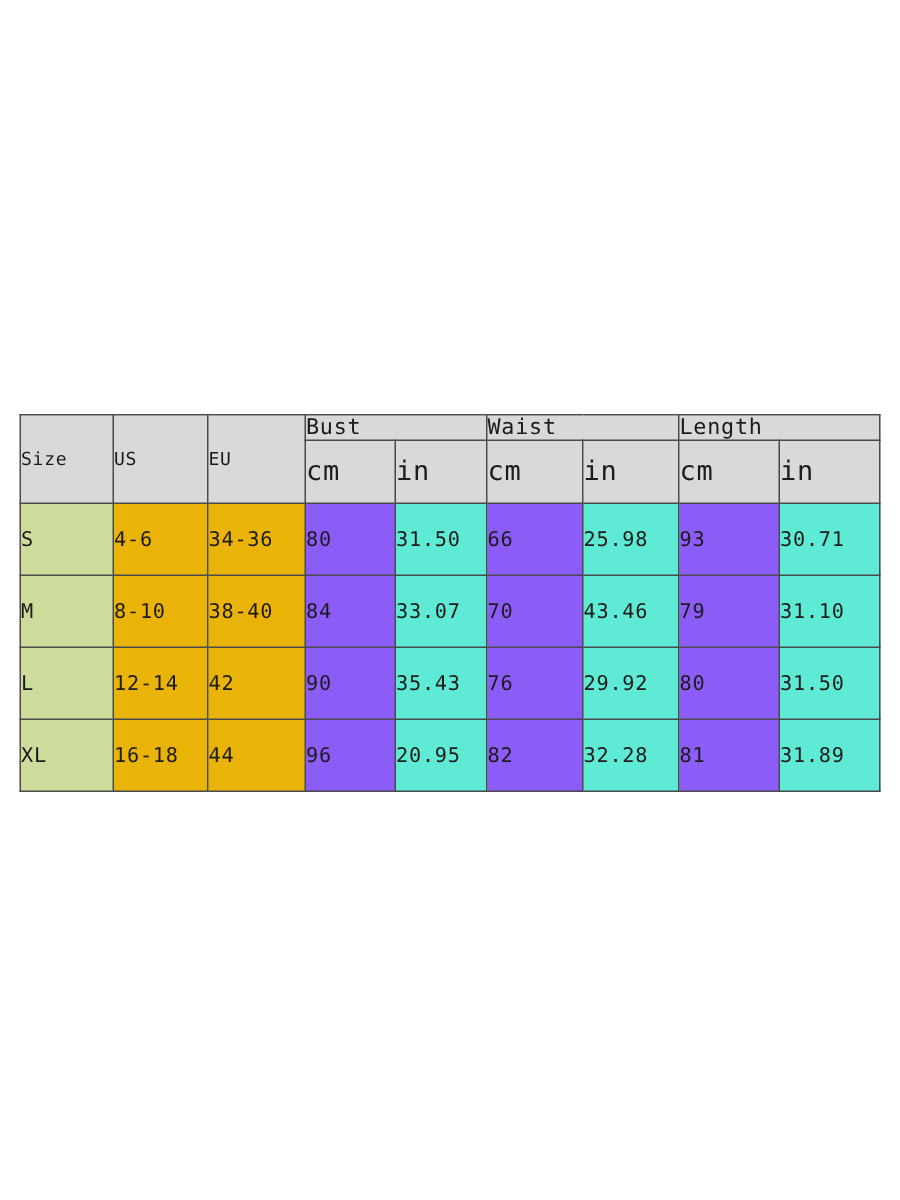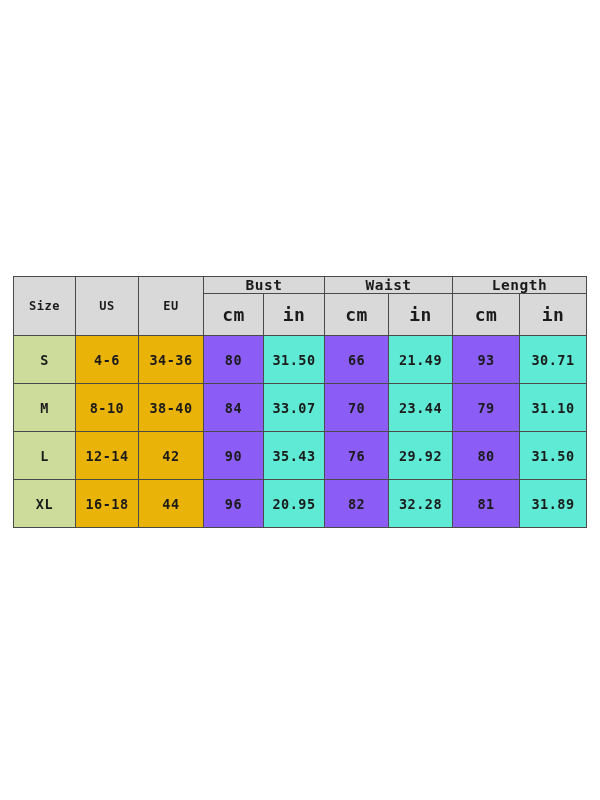--- a/index.html
+++ b/index.html
@@ -33,23 +33,23 @@
     border-collapse: collapse;
     table-layout: fixed;
     width: 573px;
     height: 252px;
     border: 1.5px solid #2b2b2b;
   }
 
   table.size-chart td,
   table.size-chart th {
     border: 1px solid #4a4a4a;
-    text-align: center;
+    text-align: left;
     vertical-align: middle;
-    font-weight: bold;
+    font-weight: normal;
     color: #1b1b1b;
     font-family: "DejaVu Sans Mono", monospace;
     letter-spacing: 0.5px;
     padding: 0;
   }
 
   
   thead td, thead th {
     background: #d9d9d9;
     font-size: 12px;
@@ -135,32 +135,32 @@
       </thead>
 
       <tbody>
         <tr>
           <td class="c-size">S</td>
           <td class="c-us">4-6</td>
           <td class="c-eu">34-36</td>
           <td class="c-cm">80</td>
           <td class="c-in">31.50</td>
           <td class="c-cm">66</td>
-          <td class="c-in">21.49</td>
+          <td class="c-in">25.98</td>
           <td class="c-cm">93</td>
           <td class="c-in">30.71</td>
         </tr>
         <tr>
           <td class="c-size">M</td>
           <td class="c-us">8-10</td>
           <td class="c-eu">38-40</td>
           <td class="c-cm">84</td>
           <td class="c-in">33.07</td>
           <td class="c-cm">70</td>
-          <td class="c-in">23.44</td>
+          <td class="c-in">43.46</td>
           <td class="c-cm">79</td>
           <td class="c-in">31.10</td>
         </tr>
         <tr>
           <td class="c-size">L</td>
           <td class="c-us">12-14</td>
           <td class="c-eu">42</td>
           <td class="c-cm">90</td>
           <td class="c-in">35.43</td>
           <td class="c-cm">76</td>

